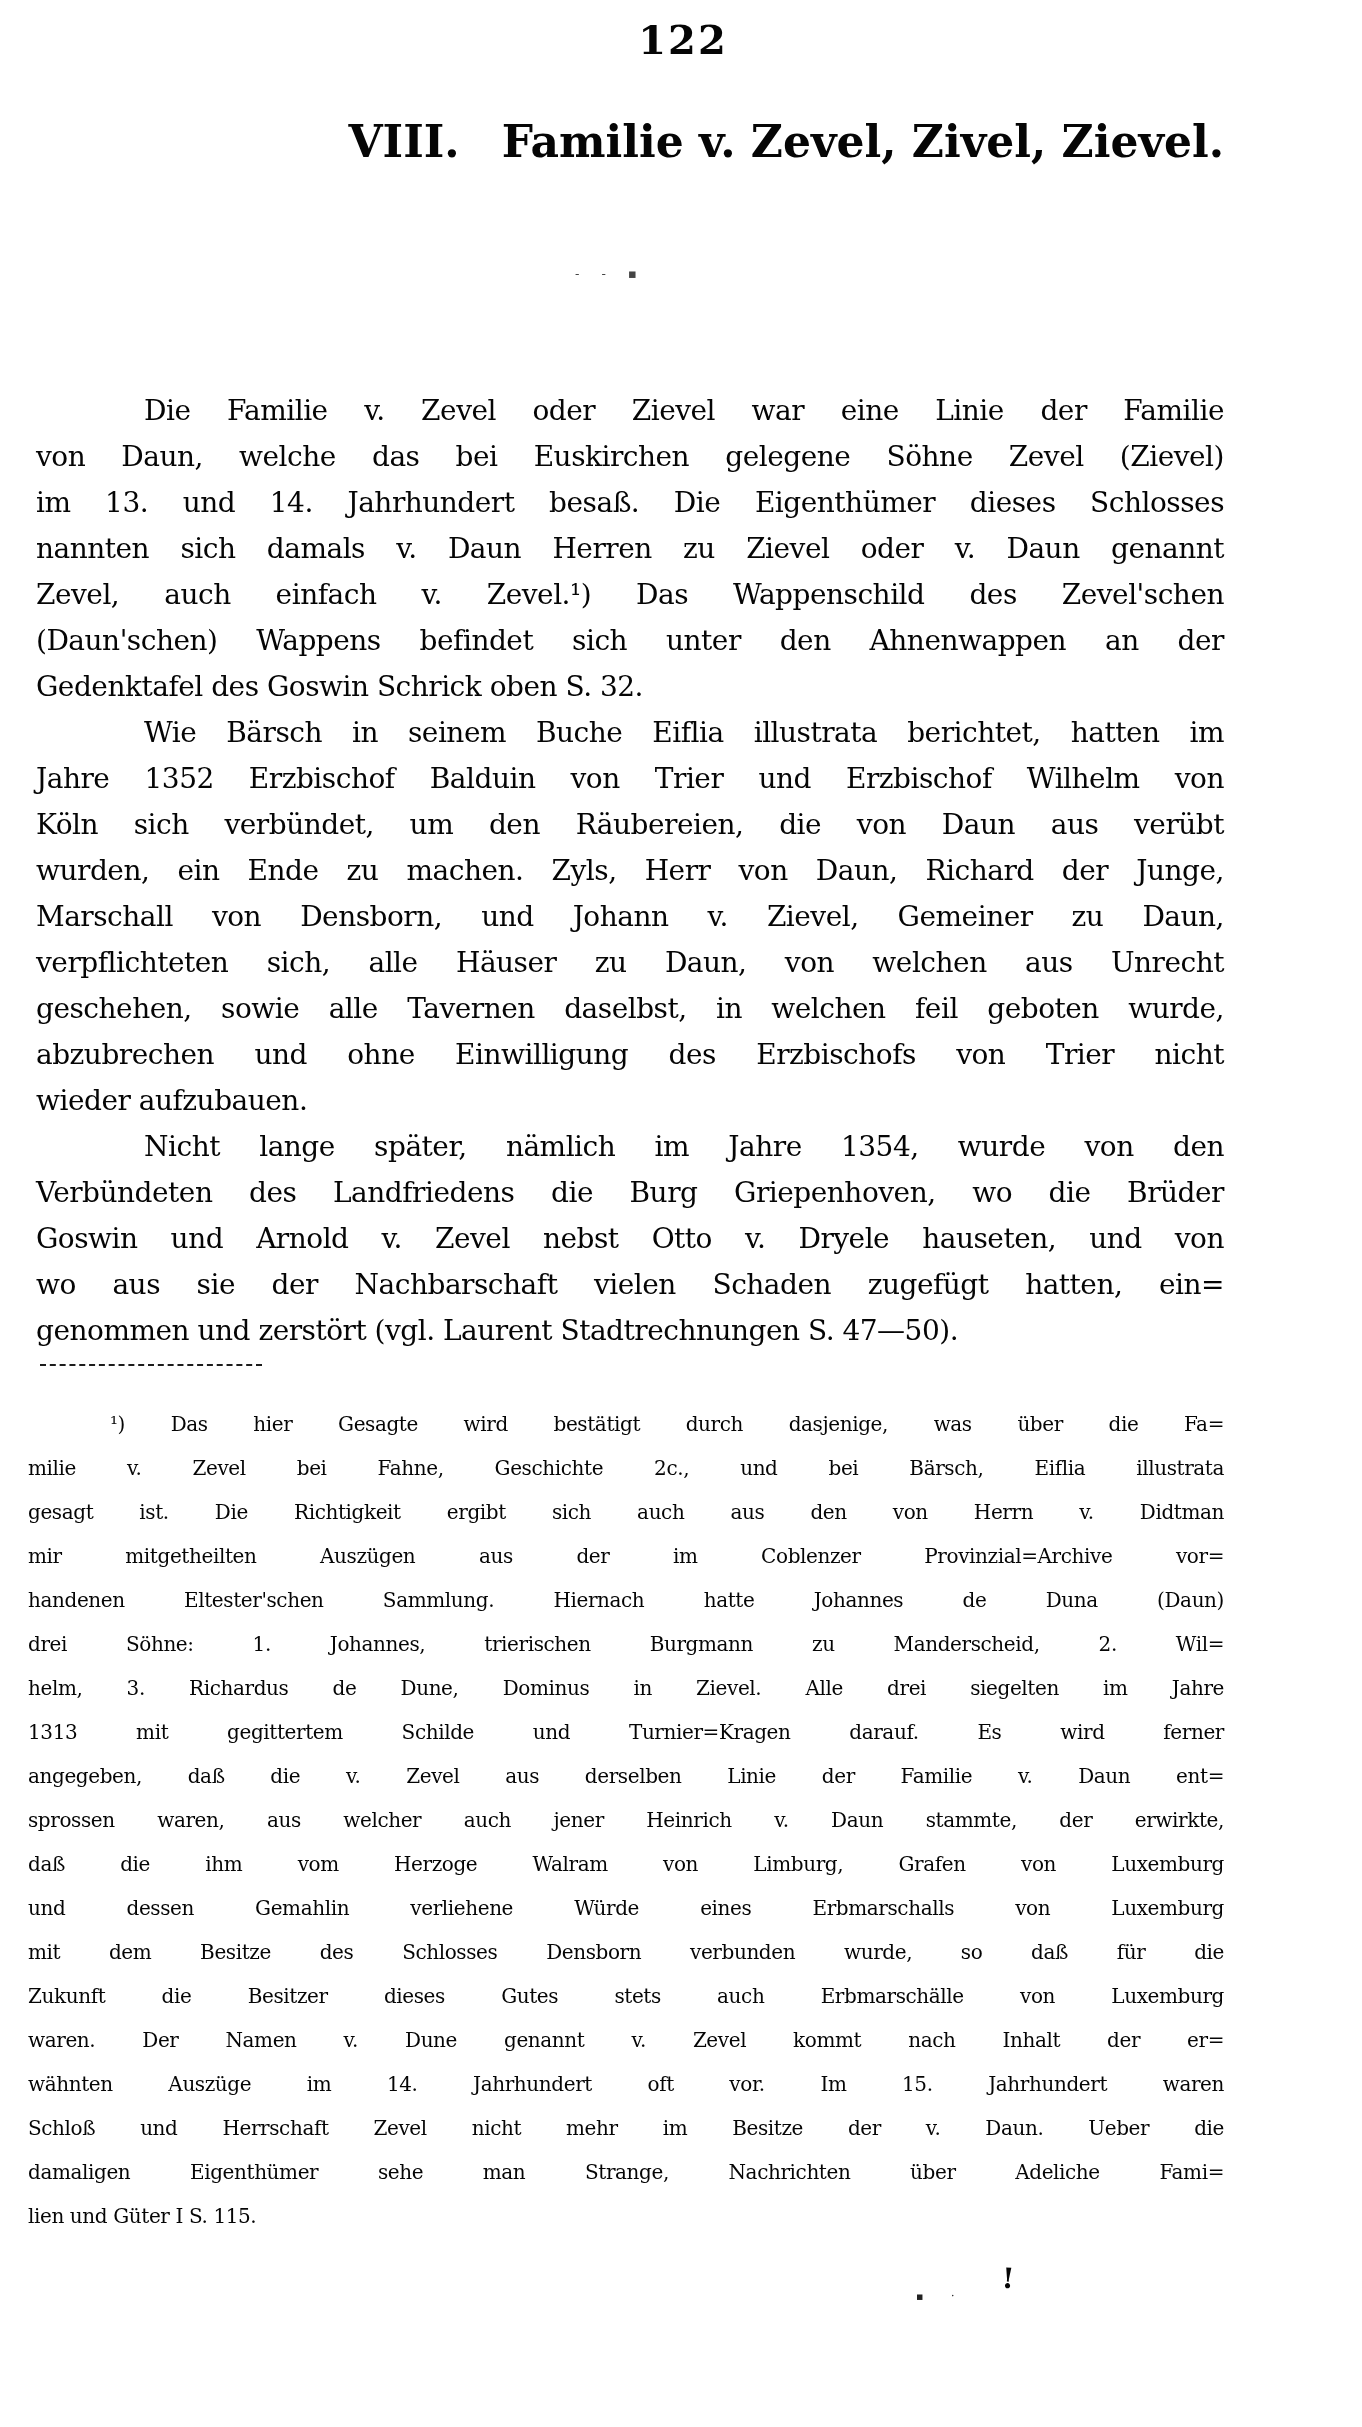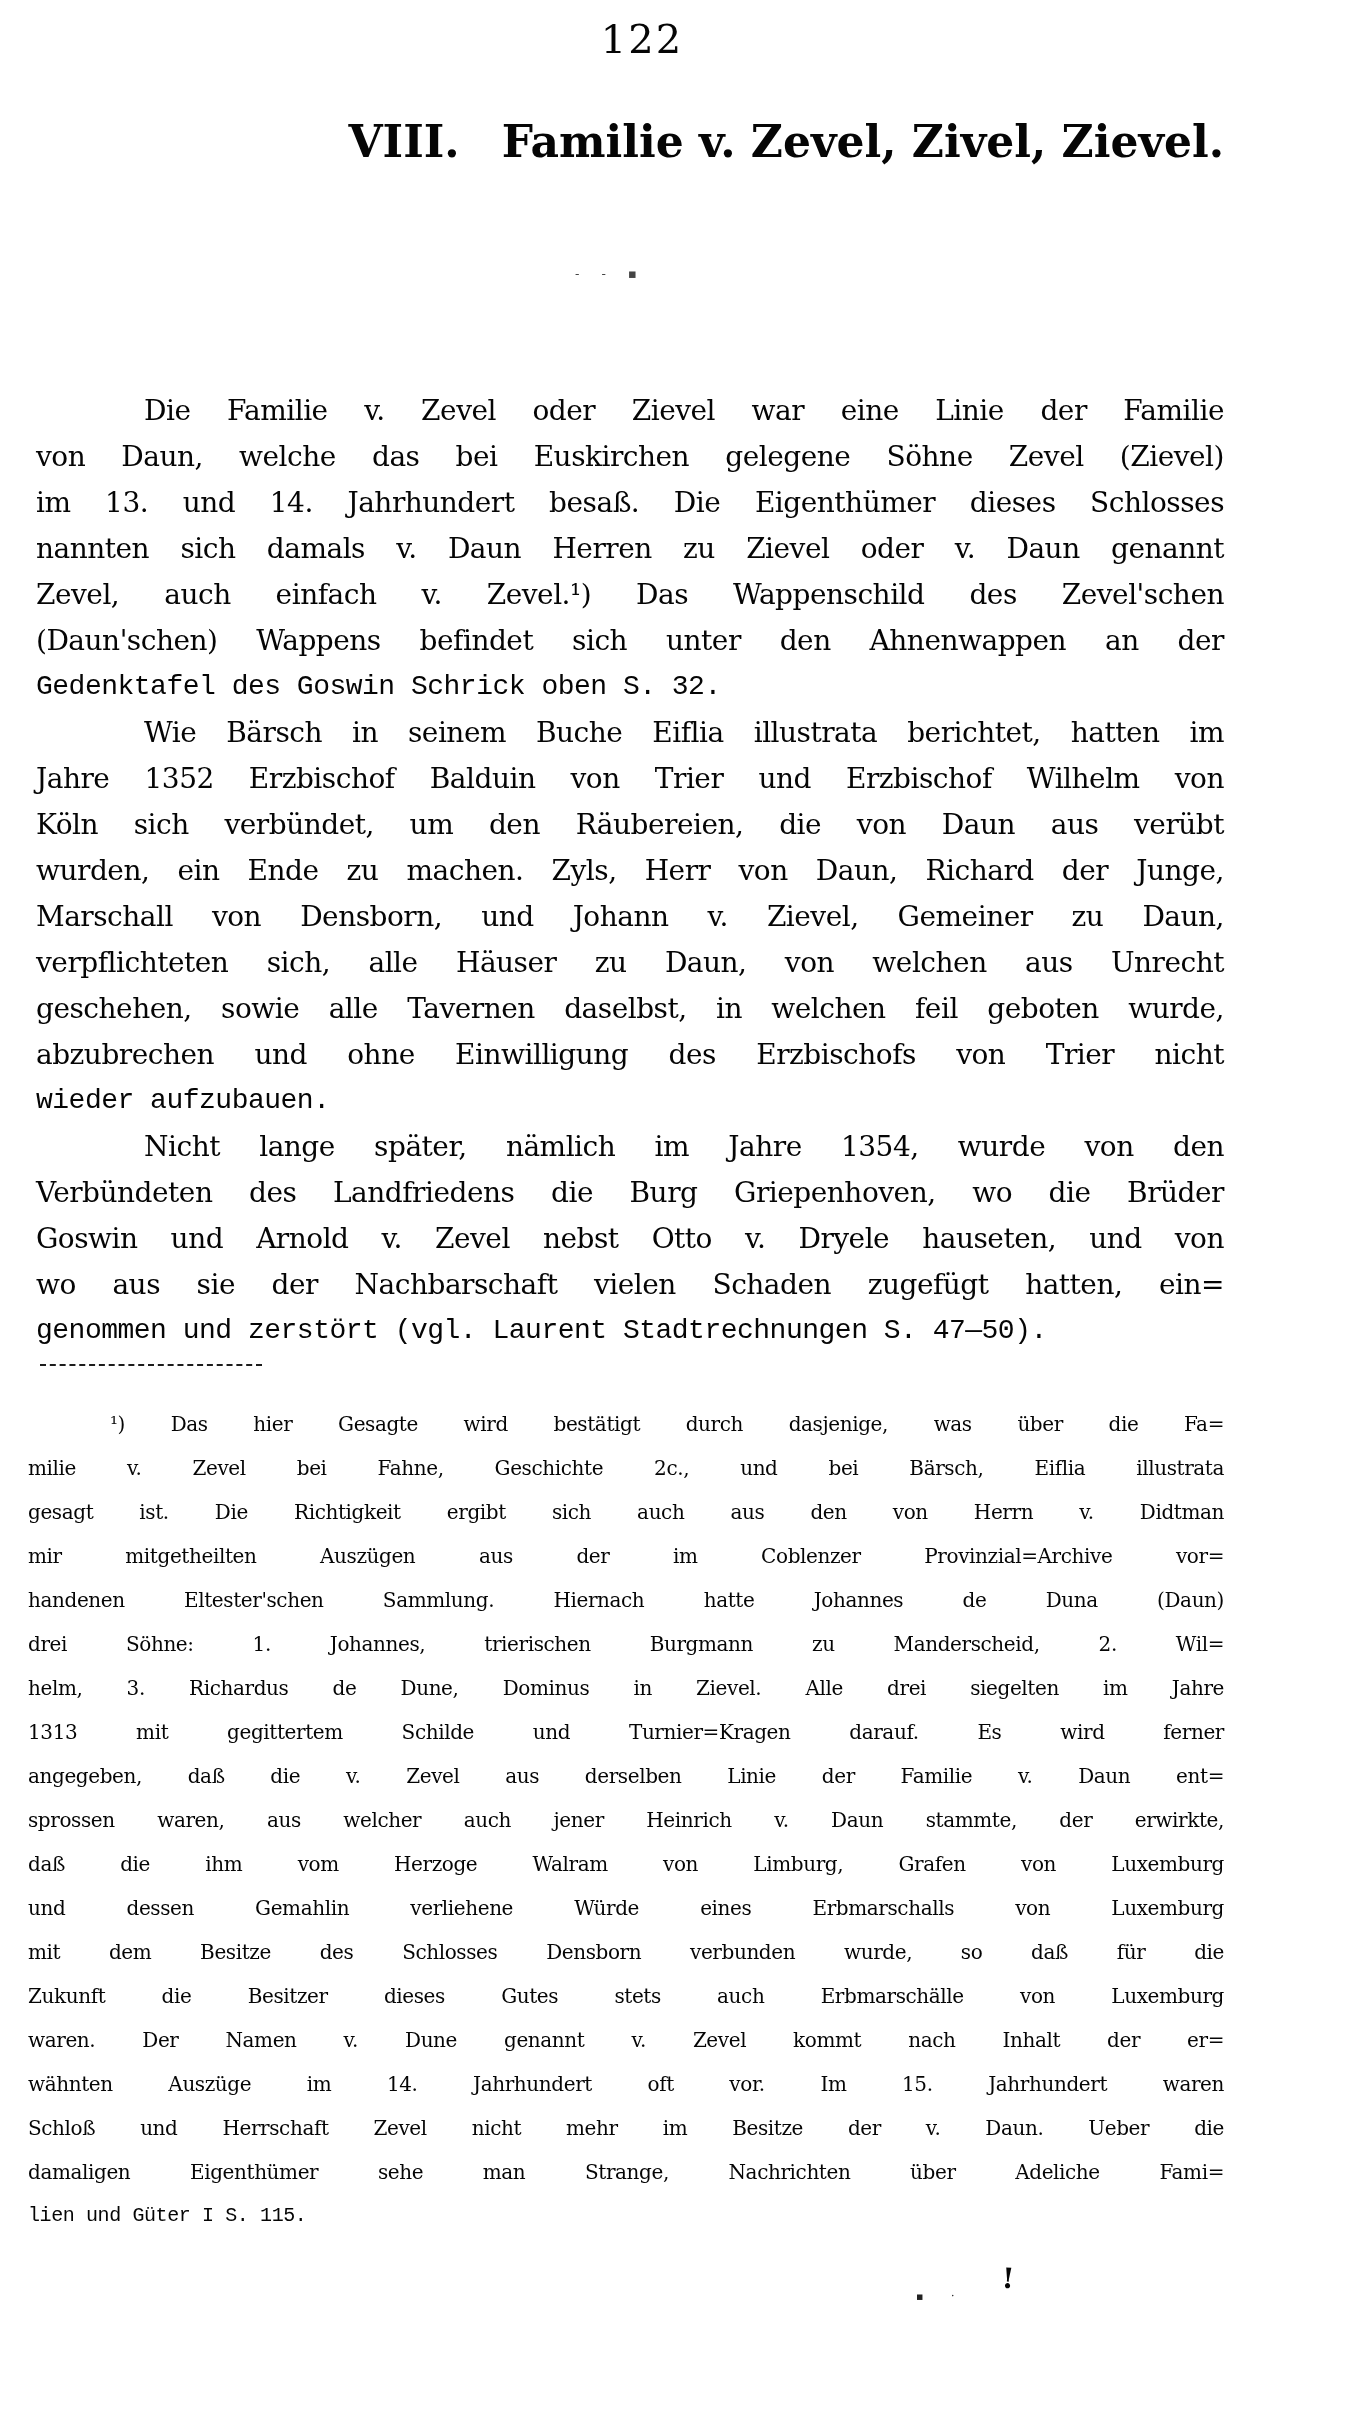--- a/index.html
+++ b/index.html
@@ -10,22 +10,23 @@
     background: #ffffff;
     color: #050505;
     font-family: "DejaVu Serif", "Liberation Serif", serif;
     overflow: hidden;
   }
   .page-number {
     position: absolute;
     top: 16px; left: 0; width: 1284px;
     text-align: center;
     font-size: 40px;
-    font-weight: normal;
+    font-weight: bold;
     letter-spacing: 2px;
+    padding-left: 41px;
   }
   .chapter-heading {
     position: absolute;
     top: 116px; left: 36px; width: 1188px;
     text-align: right;
     font-size: 44px;
     font-weight: bold;
     white-space: nowrap;
   }
   .heading-numeral { margin-right: 42px; }
@@ -61,21 +62,21 @@
     font-size: 20px;
     letter-spacing: -0.4px;
     text-align: justify;
     text-align-last: justify;
     text-justify: inter-word;
     overflow: visible;
     white-space: nowrap;
   }
   .line.indent { text-indent: 108px; }
   .footnote .line.indent { text-indent: 82px; }
-  .line.last { text-align: right; text-align-last: left; font-family: Liberation Mono, monospace; }
+  .line.last { text-align: right; text-align-last: left; }
   .footnote-separator {
     position: absolute;
     top: 1364px; left: 40px; width: 222px;
     border-top: 2px dashed #1c1c1c;
   }
   .ink-mark {
     position: absolute;
     top: 2262px; left: 1002px;
     font-size: 28px;
     font-weight: bold;

